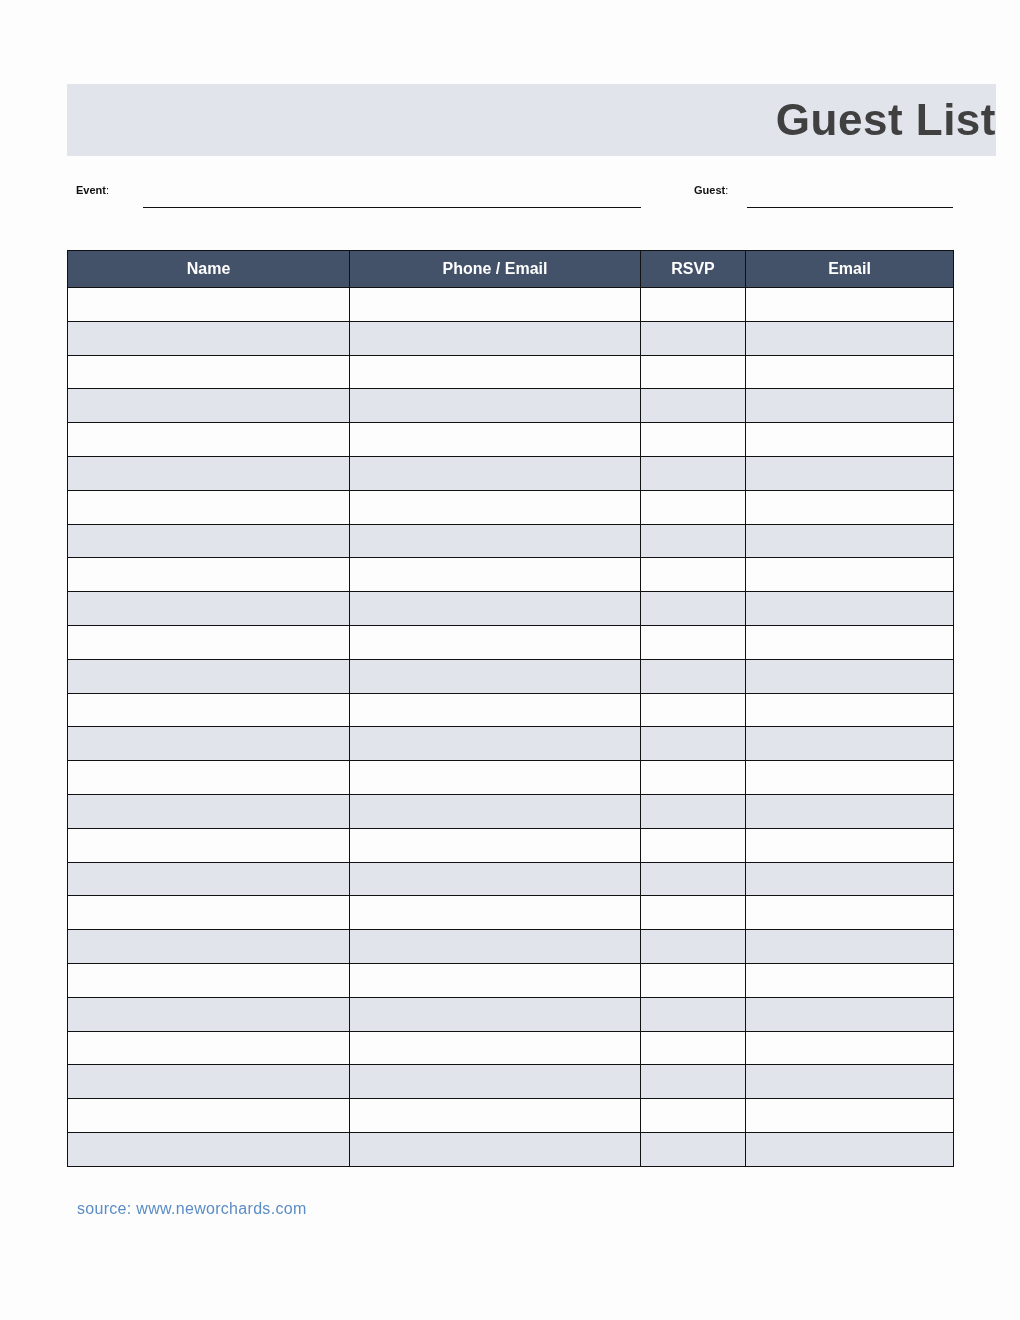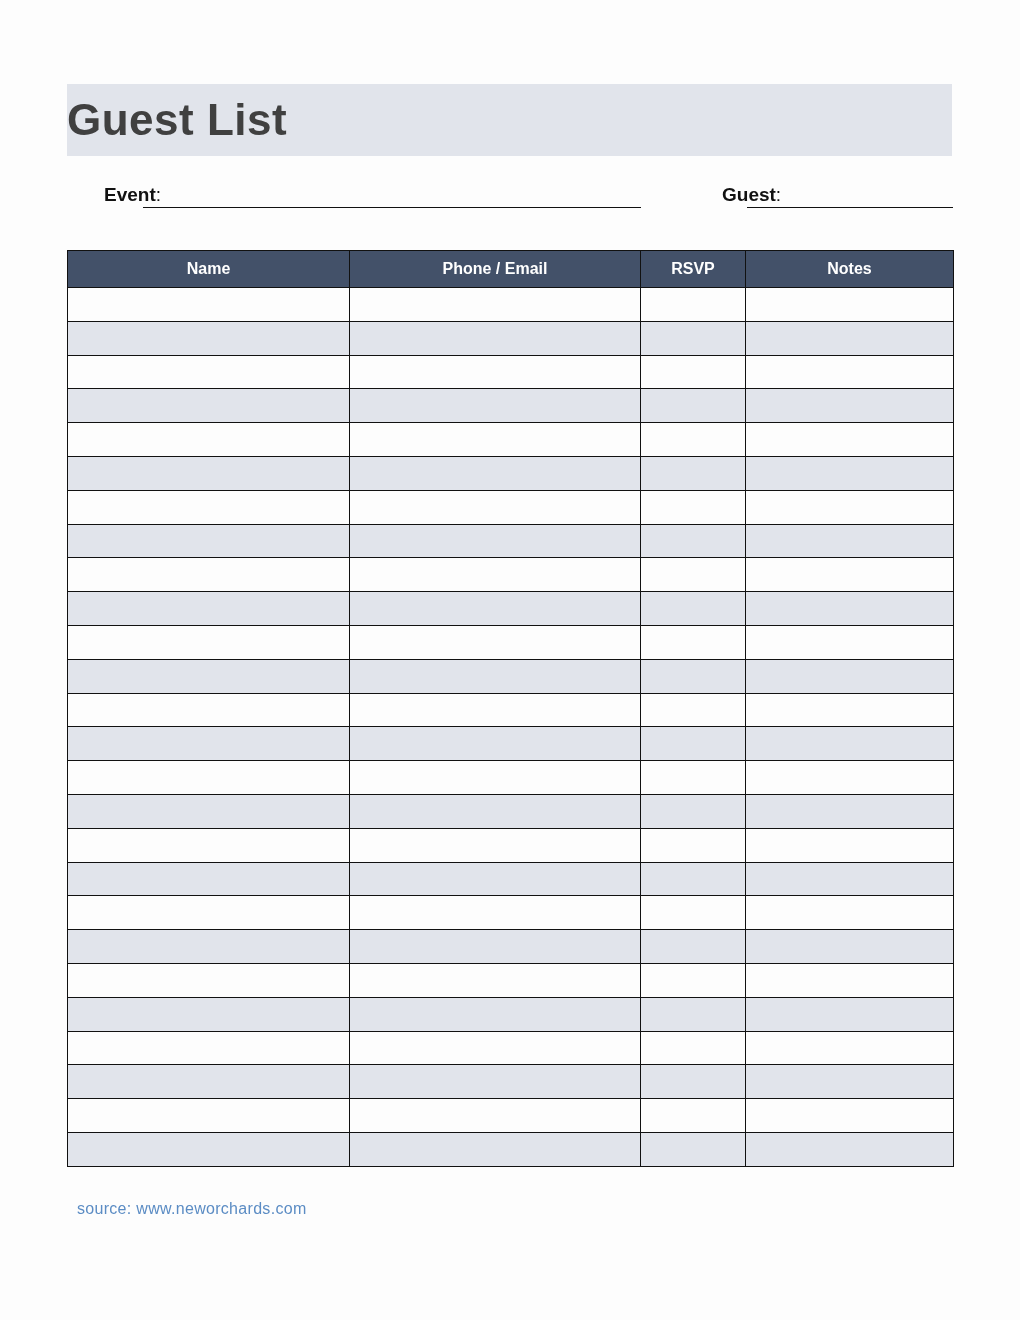--- a/index.html
+++ b/index.html
@@ -1,20 +1,20 @@
 <!DOCTYPE html>
 <html><head>
 <meta charset="utf-8">
 <style>
   html, body { margin: 0; padding: 0; }
   body { width: 1020px; height: 1320px; background: #fdfdfd; position: relative; font-family: "Liberation Sans", "DejaVu Sans", sans-serif; }
-  .title-bar { position: absolute; left: 67px; top: 84px; width: 885px; height: 72px; background: #e1e4eb; display: flex; align-items: center; justify-content: flex-start; }
+  .title-bar { position: absolute; left: 67px; top: 84px; width: 885px; height: 72px; background: #e1e4eb; display: flex; align-items: center; justify-content: flex-end; padding-left: 44px; }
   .title-bar h1 { margin: 0; font-size: 44px; font-weight: bold; color: #404040; letter-spacing: 0.5px; }
   .field-row { position: absolute; top: 178px; left: 76px; width: 877px; height: 32px; }
-  .field-label { position: absolute; top: 6px; font-size: 19px; color: #111; margin-left: 28px; }
+  .field-label { position: absolute; top: 6px; font-size: 11px; color: #111; }
   .field-label b { font-weight: bold; }
   .field-line { position: absolute; top: 29px; height: 0; border-bottom: 1.5px solid #111; }
   table.guest { position: absolute; left: 67px; top: 250px; width: 886px; border-collapse: collapse; table-layout: fixed; }
   table.guest th { background: #435169; color: #fff; font-weight: bold; font-size: 16px; height: 36px; border: 1.5px solid #111; padding: 0; text-align: center; }
   table.guest td { height: 32.8px; border: 1.5px solid #111; padding: 0; }
   table.guest tr.odd td { background: #fdfdfd; }
   table.guest tr.even td { background: #e1e4eb; }
   .source { position: absolute; left: 77px; top: 1200px; font-size: 16px; color: #5b8cc4; letter-spacing: 0.3px; }
 </style>
 </head>
@@ -36,21 +36,21 @@
     <col style="width:282px">
       <col style="width:291px">
       <col style="width:105px">
       <col style="width:208px">
   </colgroup>
   <thead>
     <tr>
       <th>Name</th>
       <th>Phone / Email</th>
       <th>RSVP</th>
-      <th>Notes</th>
+      <th>Email</th>
     </tr>
   </thead>
   <tbody id="guest-body">
       <tr class="odd">
         <td></td>
         <td></td>
         <td></td>
         <td></td>
       </tr>
       <tr class="even">

